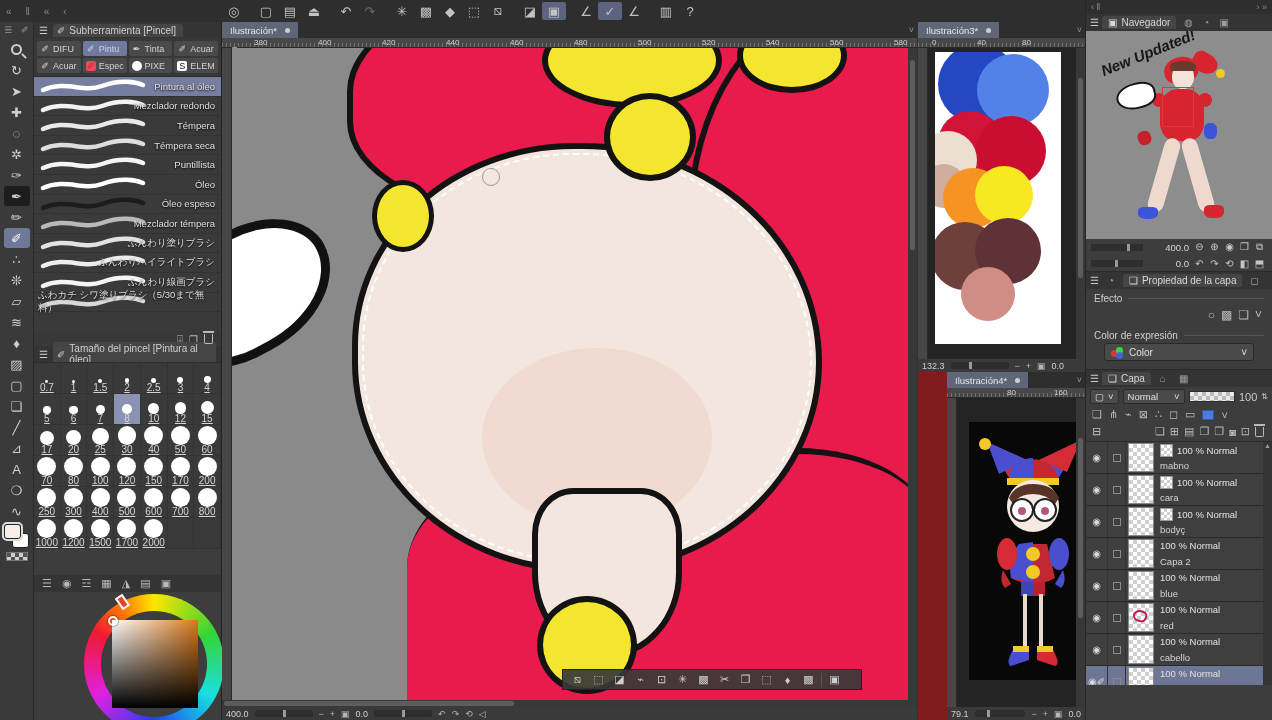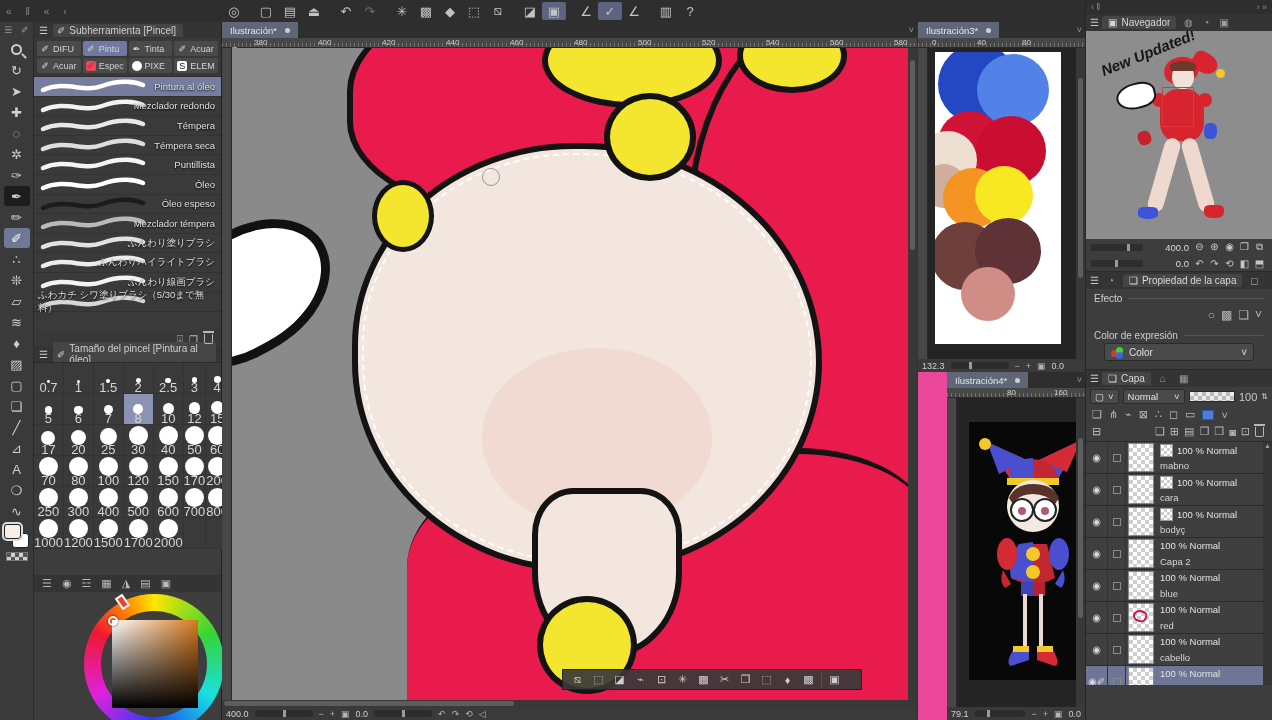--- a/index.html
+++ b/index.html
@@ -45,37 +45,37 @@
   #brush-list { flex:none; height:256px; overflow:hidden; background:#3a3a3a; border-top:1px solid #2c2c2c; position:relative; }
   .brow { height:19.6px; display:flex; align-items:center; justify-content:flex-end; gap:4px; padding:0 6px 0 4px; border-bottom:1px solid #323232; position:relative; }
   .brow svg { position:absolute; left:4px; top:2px; }
   .brow .blabel { font-size:9.5px; color:#e0e0e0; position:relative; z-index:2; text-shadow:0 1px 2px #000; }
   .brow.sel { background:#767ea0; }
   #brush-foot { height:14px; display:flex; justify-content:flex-end; gap:6px; padding:0 6px; align-items:center; background:#383838; font-size:10px; color:#bdbdbd; flex:none; }
 
   #size-grid { display:grid; grid-template-columns:repeat(7,1fr); background:#3a3a3a; border-top:1px solid #2c2c2c; flex:none; }
   .cell { height:31px; border-right:1px solid #333; border-bottom:1px solid #333; display:flex; flex-direction:column; align-items:center; justify-content:flex-end; padding-bottom:1px; }
   .cell .dot { background:#fff; border-radius:50%; }
-  .cell .num { font-size:13px; color:#d5d5d5; line-height:9px; }
+  .cell .num { font-size:10px; color:#d5d5d5; line-height:9px;text-decoration:underline; }
   .cell.sel { background:#8b93b5; }
   .cell.empty { background:#3a3a3a; }
 
   #wheel-tools { height:17px; display:flex; align-items:center; gap:10px; padding:0 8px; background:#343434; font-size:11px; color:#aaa; flex:none; margin-top:auto; }
   #wheel-area { position:relative; height:128px; background:#3d3d3d; flex:none; }
   #hue-ring { position:absolute; left:50px; top:2px; width:140px; height:140px; border-radius:50%;
     background:conic-gradient(#ffe600,#35d435 17%,#18e0e0 33%,#2040f0 50%,#e020e0 67%,#f01830 83%,#ff8800 93%,#ffe600); }
   #hue-ring::after { content:""; position:absolute; left:17px; top:17px; width:106px; height:106px; border-radius:50%; background:#3d3d3d; }
   #hue-marker { position:absolute; left:84px; top:3px; width:9px; height:14px; background:#e8442c; border:2px solid #fff; transform:rotate(-35deg); z-index:3; }
   #sv-box { position:absolute; left:78px; top:28px; width:86px; height:88px; z-index:2; background-color:#d8791c;
     background-image:linear-gradient(to top, #000, rgba(0,0,0,0)), linear-gradient(to right, #fff, rgba(255,255,255,0)); }
   #sv-cursor { position:absolute; left:74px; top:24px; width:10px; height:10px; border:2px solid #fff; border-radius:50%; z-index:4; box-shadow:0 0 2px #000; }
   #sub-chips { position:absolute; left:4px; bottom:-6px; z-index:5; }
 
   
-  .doc { position:absolute; background:#ec4899; display:flex; flex-direction:column; }
+  .doc { position:absolute; background:#7f1d1d; display:flex; flex-direction:column; }
   .tabrow { height:16px; background:#2e2e2e; display:flex; align-items:center; flex:none; position:relative; }
   .dtab { height:16px; background:#5f6678; color:#e6e6e6; font-size:9.5px; display:flex; align-items:center; gap:8px; padding:0 8px; }
   .dtab .dot { width:5px; height:5px; border-radius:50%; background:#cfcfcf; }
   .tabrow .chev { position:absolute; right:3px; color:#9a9a9a; font-size:9px; }
   .rulerT { height:10px; background:#474747; position:relative; flex:none; border-bottom:1px solid #2a2a2a;
     background-image:repeating-linear-gradient(90deg,#6f6f6f 0 1px,transparent 1px 4px); background-size:100% 4px; background-position:0 100%; background-repeat:repeat-x; }
   .rulerT span, .rulerL span { position:absolute; font-size:8px; color:#cfcfcf; line-height:9px; }
   .docbody { display:flex; flex:1; min-height:0; }
   .rulerL { width:10px; background:#474747; position:relative; flex:none; border-right:1px solid #2a2a2a; }
   .rulerL span { transform:rotate(-90deg); transform-origin:left top; left:8px; }

